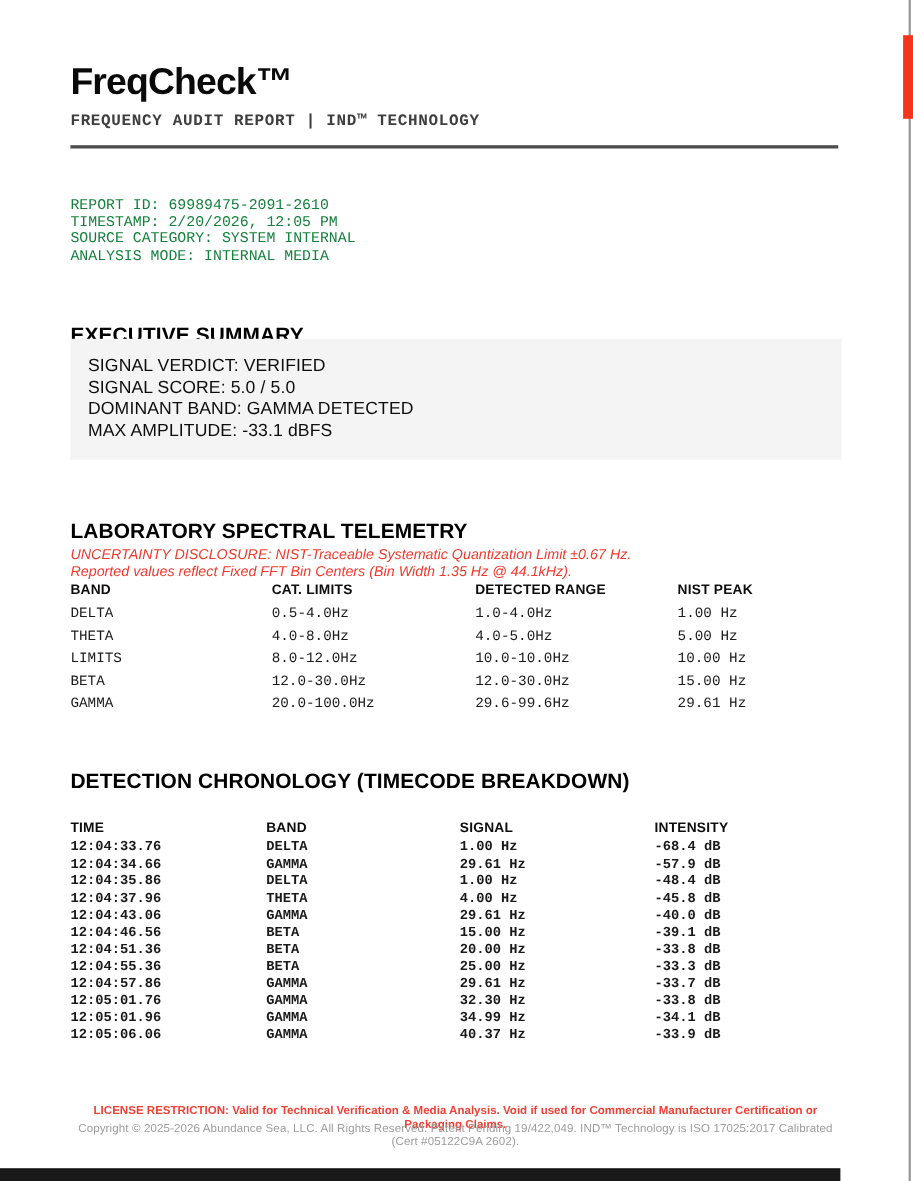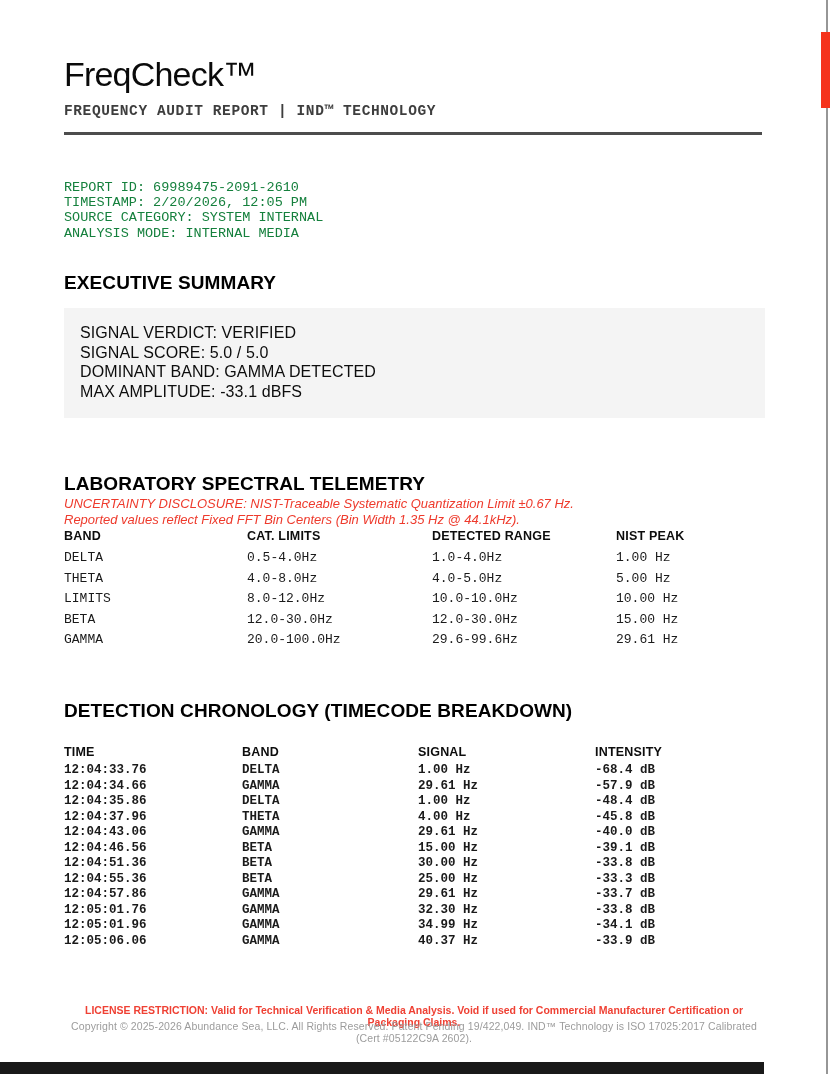--- a/index.html
+++ b/index.html
@@ -5,40 +5,40 @@
   * { margin:0; padding:0; box-sizing:border-box; }
   html,body { background:#ffffff; }
   body {
     width:830px; height:1074px; position:relative; overflow:hidden;
     font-family:"Liberation Sans", sans-serif; color:#111;
   }
   .abs { position:absolute; left:64px; }
 
   
   .title {
-    top:56px; font-size:34px; font-weight:400; letter-spacing:-0.8px;
+    top:56px; font-size:34px; font-weight:700; letter-spacing:-0.8px;
     color:#0a0a0a; line-height:1.1;
   }
   .subtitle {
     top:103px; font-family:"Liberation Mono", monospace; font-weight:700;
     font-size:14.5px; letter-spacing:0.6px; color:#3e3e3e;
   }
   .rule { top:132px; width:698px; height:3px; background:#4d4d4d; }
 
   
   .meta {
     top:180px; font-family:"Liberation Mono", monospace;
     font-size:13.5px; line-height:15.2px; color:#15803d;
   }
 
   
   .h2 { font-size:19px; font-weight:800; color:#000; letter-spacing:0.1px; }
 
   
-  .exec-h { top:272px;text-align:center; }
+  .exec-h { top:295px;text-align:center; }
   .exec-box {
     top:308px; width:701px; height:110px; background:#f4f4f4;
     padding:15px 16px; font-size:16px; font-weight:400; line-height:19.5px;
     color:#0d0d0d; letter-spacing:0.1px;
   }
 
   
   .lab-h { top:473px; }
   .disclaimer {
     top:496px; font-size:13px; font-style:italic; font-weight:500;
@@ -194,21 +194,21 @@
       </div>
       <div class="grid-row chron-cols">
         <span>12:04:46.56</span>
         <span>BETA</span>
         <span>15.00 Hz</span>
         <span>-39.1 dB</span>
       </div>
       <div class="grid-row chron-cols">
         <span>12:04:51.36</span>
         <span>BETA</span>
-        <span>30.00 Hz</span>
+        <span>20.00 Hz</span>
         <span>-33.8 dB</span>
       </div>
       <div class="grid-row chron-cols">
         <span>12:04:55.36</span>
         <span>BETA</span>
         <span>25.00 Hz</span>
         <span>-33.3 dB</span>
       </div>
       <div class="grid-row chron-cols">
         <span>12:04:57.86</span>

